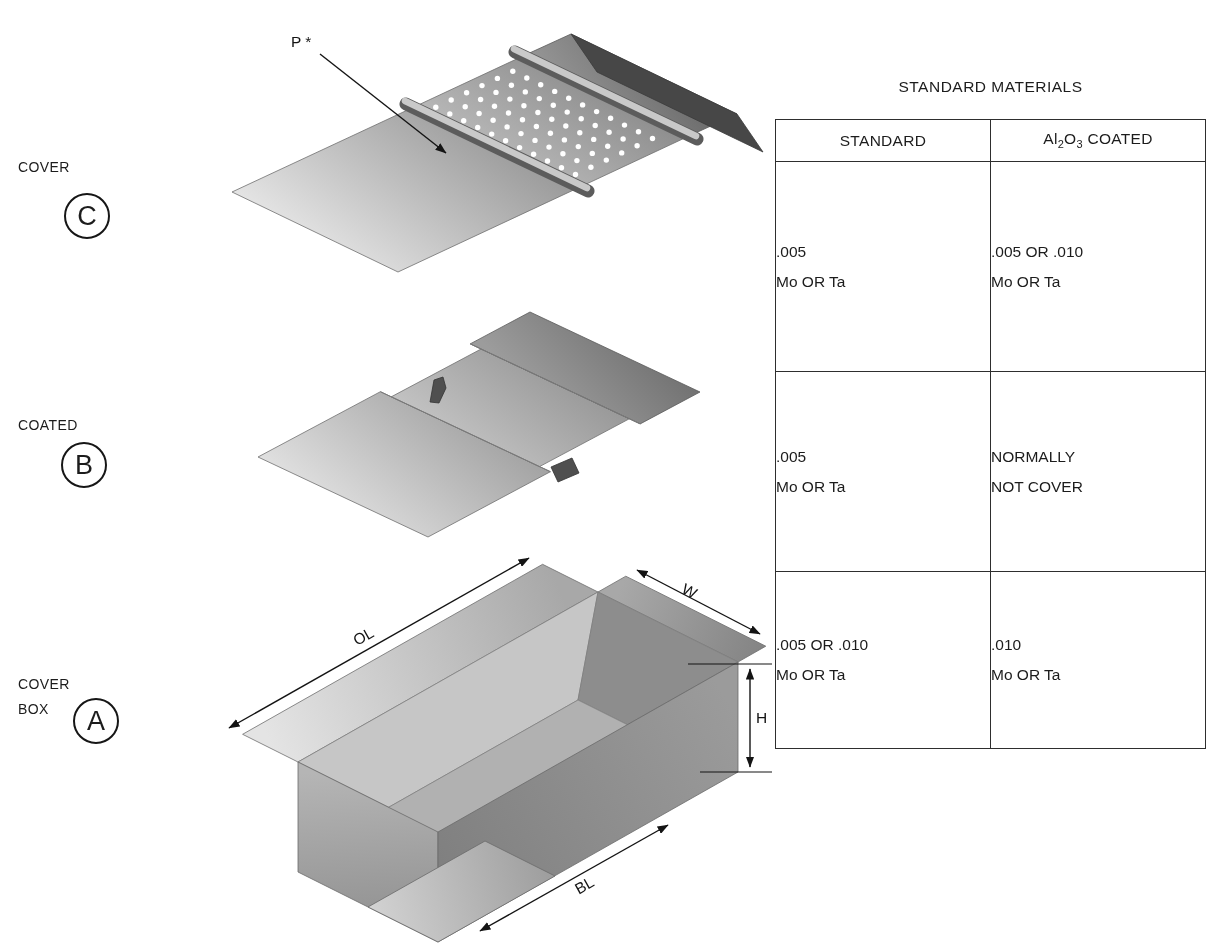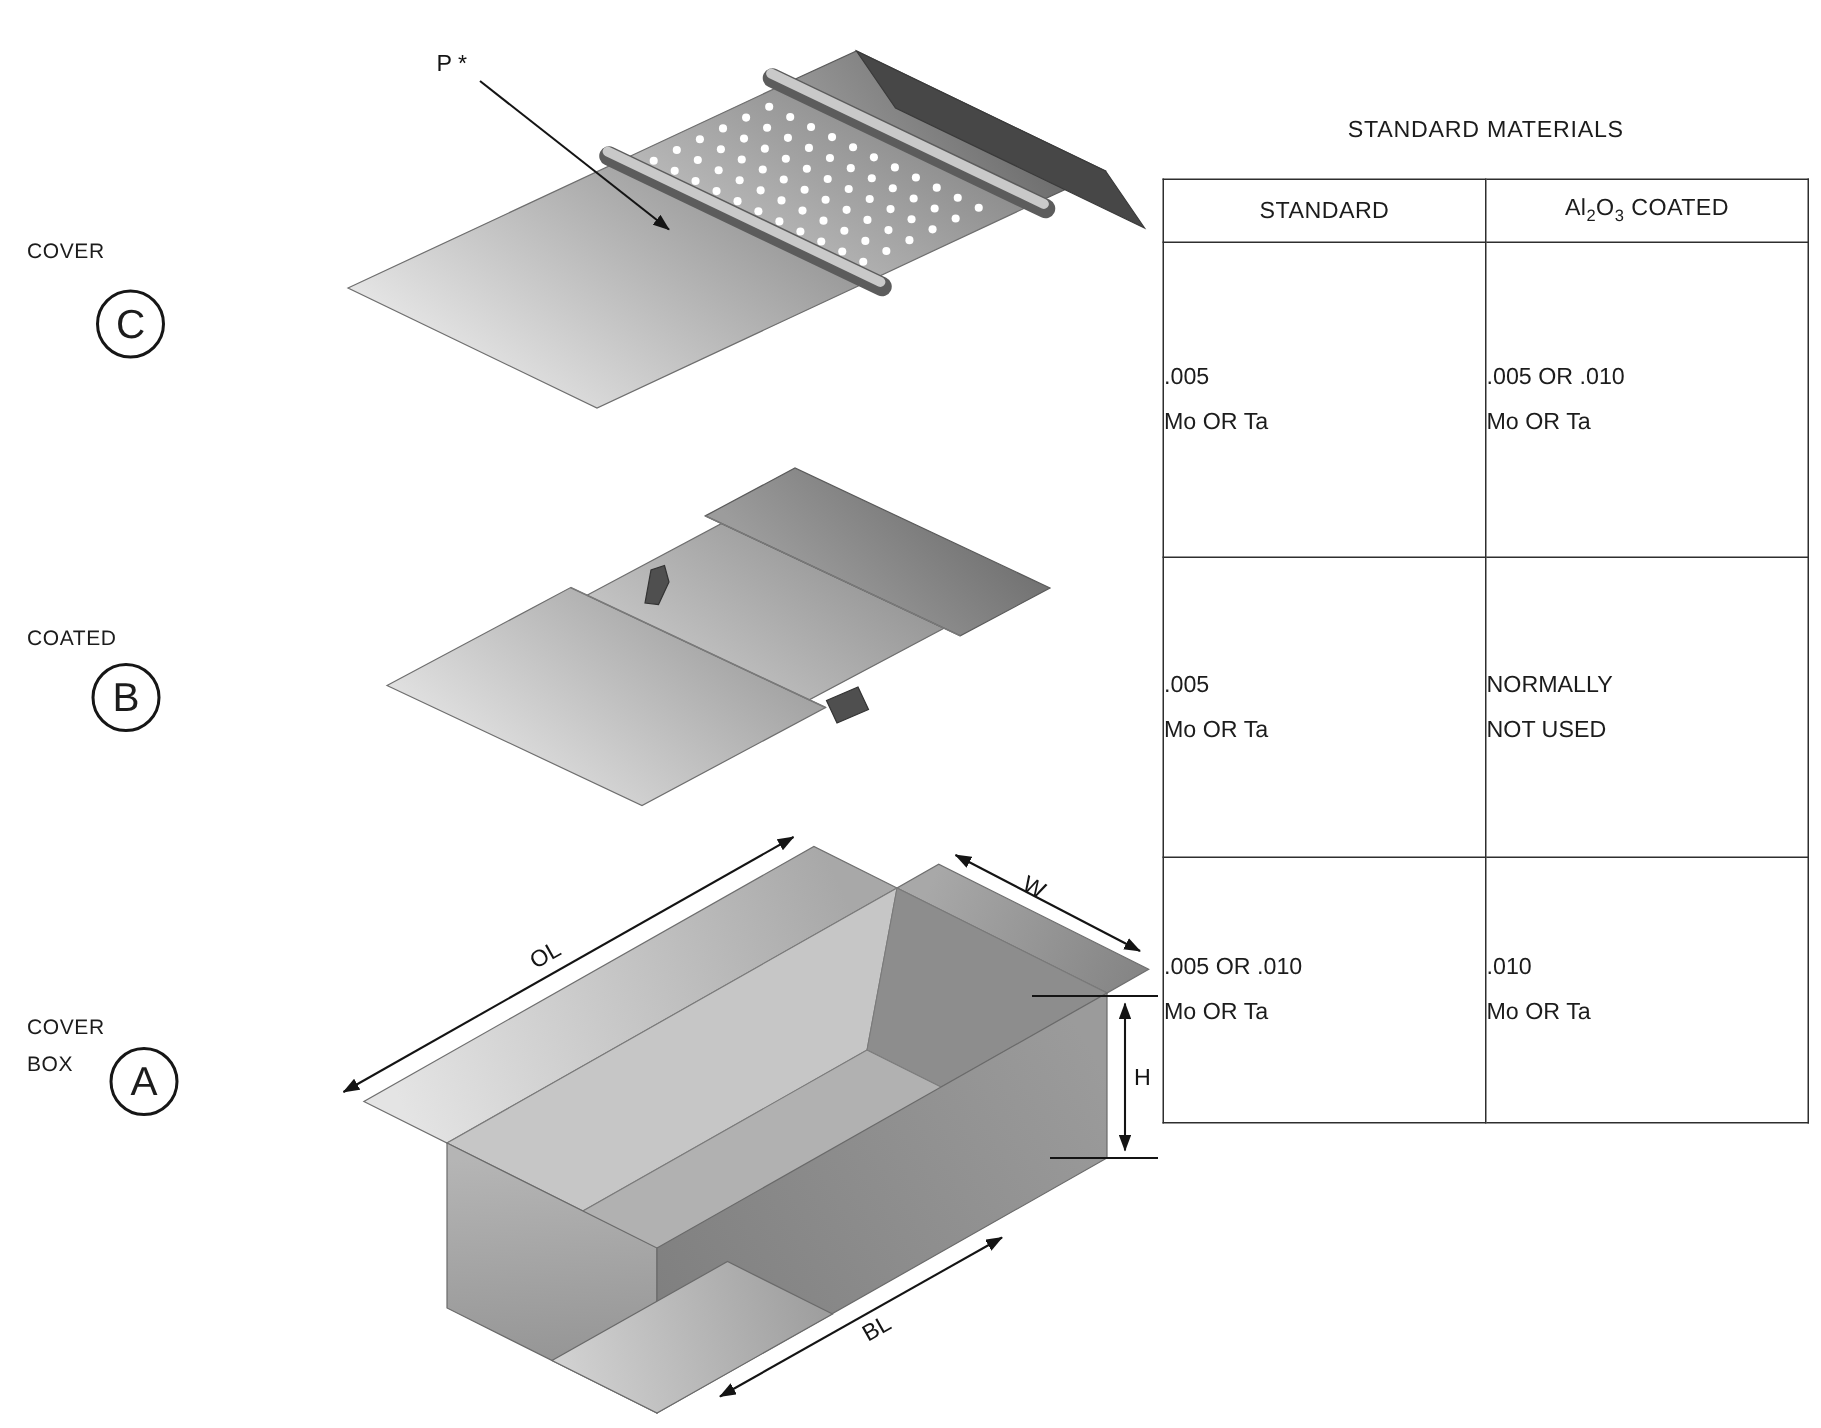--- a/index.html
+++ b/index.html
@@ -241,21 +241,21 @@
             <div>Mo OR Ta</div>
           </td>
         </tr>
         <tr class="r2">
           <td>
             <div>.005</div>
             <div>Mo OR Ta</div>
           </td>
           <td>
             <div>NORMALLY</div>
-            <div>NOT USED</div>
+            <div>NOT COVER</div>
           </td>
         </tr>
         <tr class="r3">
           <td>
             <div>.005 OR .010</div>
             <div>Mo OR Ta</div>
           </td>
           <td>
             <div>.010</div>
             <div>Mo OR Ta</div>

